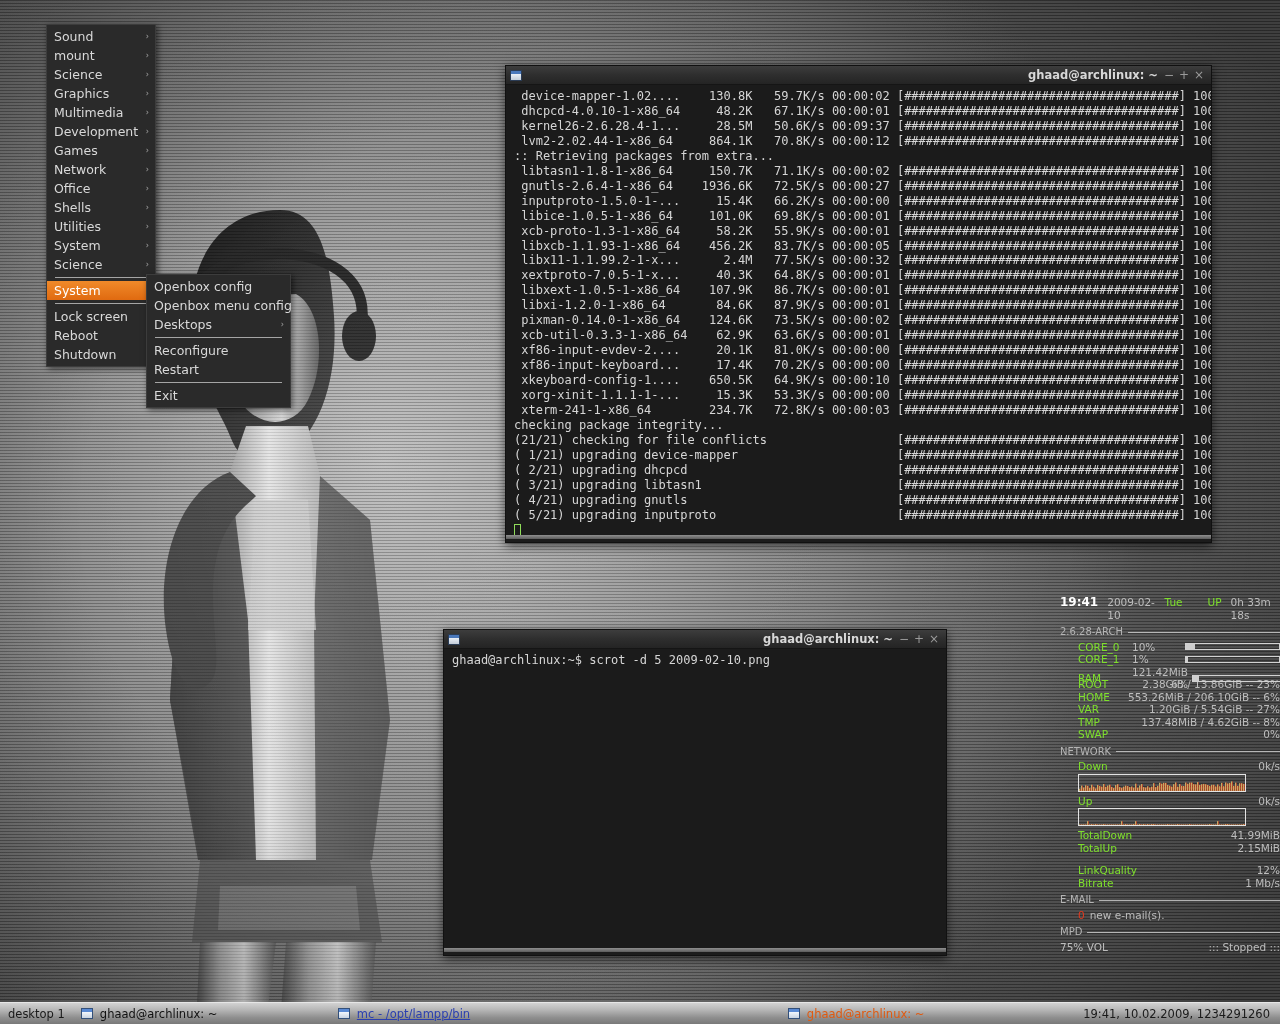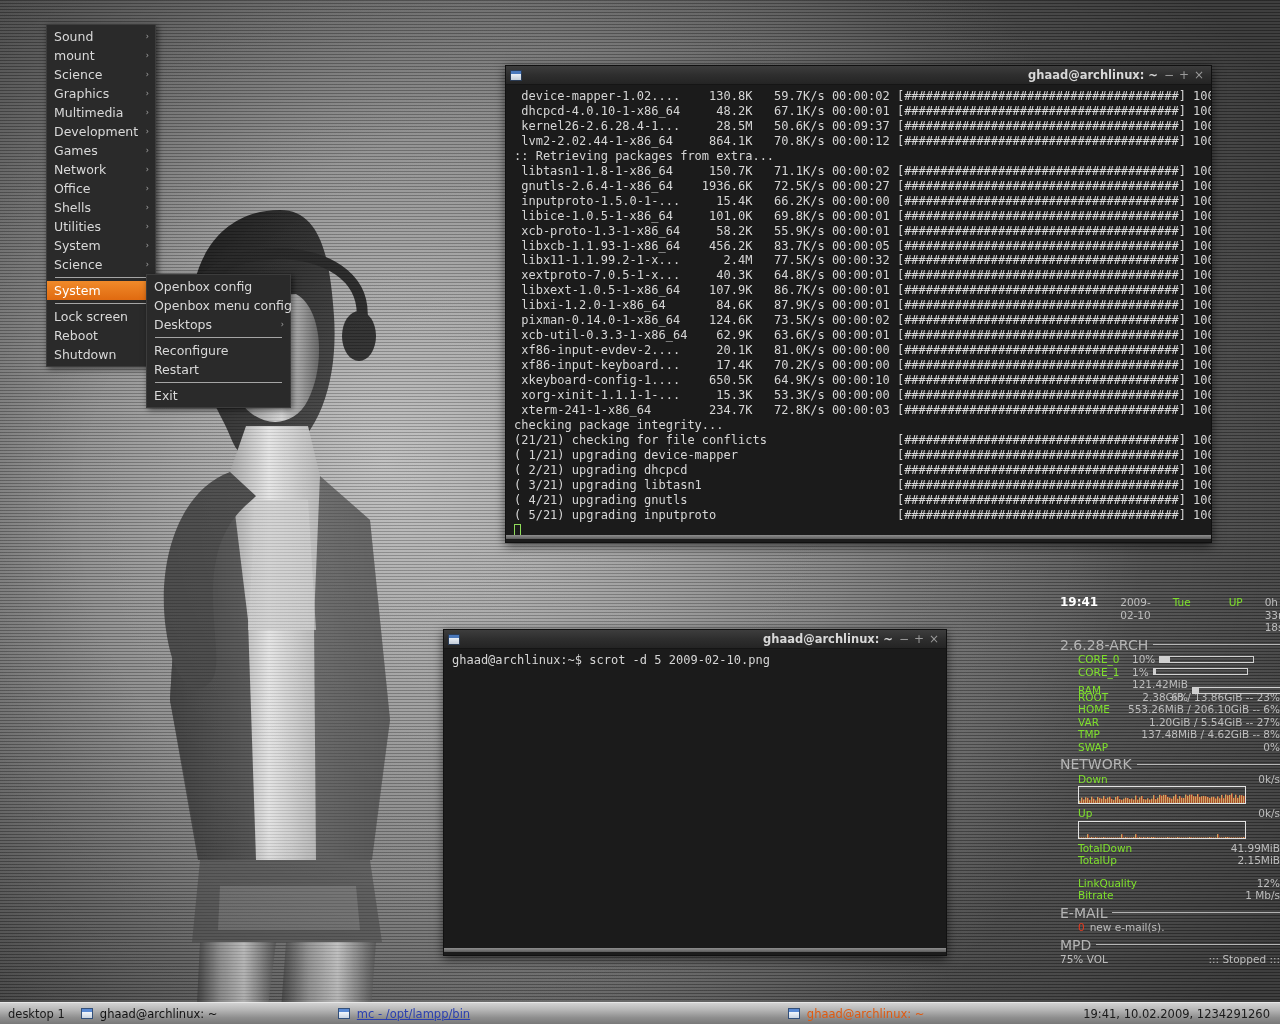--- a/index.html
+++ b/index.html
@@ -149,32 +149,32 @@
     font-family: "DejaVu Sans", sans-serif;
     font-size: 10.5px;
     color: #cfcfcf;
     line-height: 12.5px;
   }
   .ck-row { display: flex; align-items: center; white-space: nowrap; }
   .ck-green { color: #7ee02c; }
   .ck-white { color: #ffffff; font-weight: bold; }
   .ck-grey  { color: #bdbdbd; }
   .ck-red   { color: #e43a1f; }
-  .ck-time-row { display: flex; align-items: baseline; gap: 22px; margin-bottom: 0; }
+  .ck-time-row { display: flex; align-items: baseline; gap: 9px; margin-bottom: 0; }
   .ck-head {
     display: flex; align-items: center; gap: 5px;
-    color: #b5b5b5; font-size: 14px; margin: 5px 0 2px 0;
+    color: #b5b5b5; font-size: 10px; margin: 5px 0 2px 0;
   }
   .ck-head .rule { flex: 1; height: 1px; background: #c9c9c9; opacity: 0.85; }
   .ck-stat {
     display: grid; grid-template-columns: 68px 1fr; align-items: center;
     column-gap: 4px; height: 12.5px;
   }
   .ck-label { padding-left: 18px; }
-  .ck-val { text-align: right; display: flex; justify-content: flex-start; align-items: center; gap: 4px; }
+  .ck-val { text-align: right; display: flex; justify-content: space-between; align-items: center; gap: 4px; }
   .ck-bar {
     width: 95px; height: 7px;
     border: 1px solid #d2d2d2;
     background: transparent;
     position: relative; flex: 0 0 auto;
   }
   .ck-bar > i { position: absolute; left: 0; top: 0; bottom: 0; background: #cfcfcf; display: block; }
   .ck-two { display: flex; justify-content: space-between; padding-left: 18px; height: 12.5px; }
   .ck-graph {
     height: 18px; border: 1px solid #e2e2e2;

